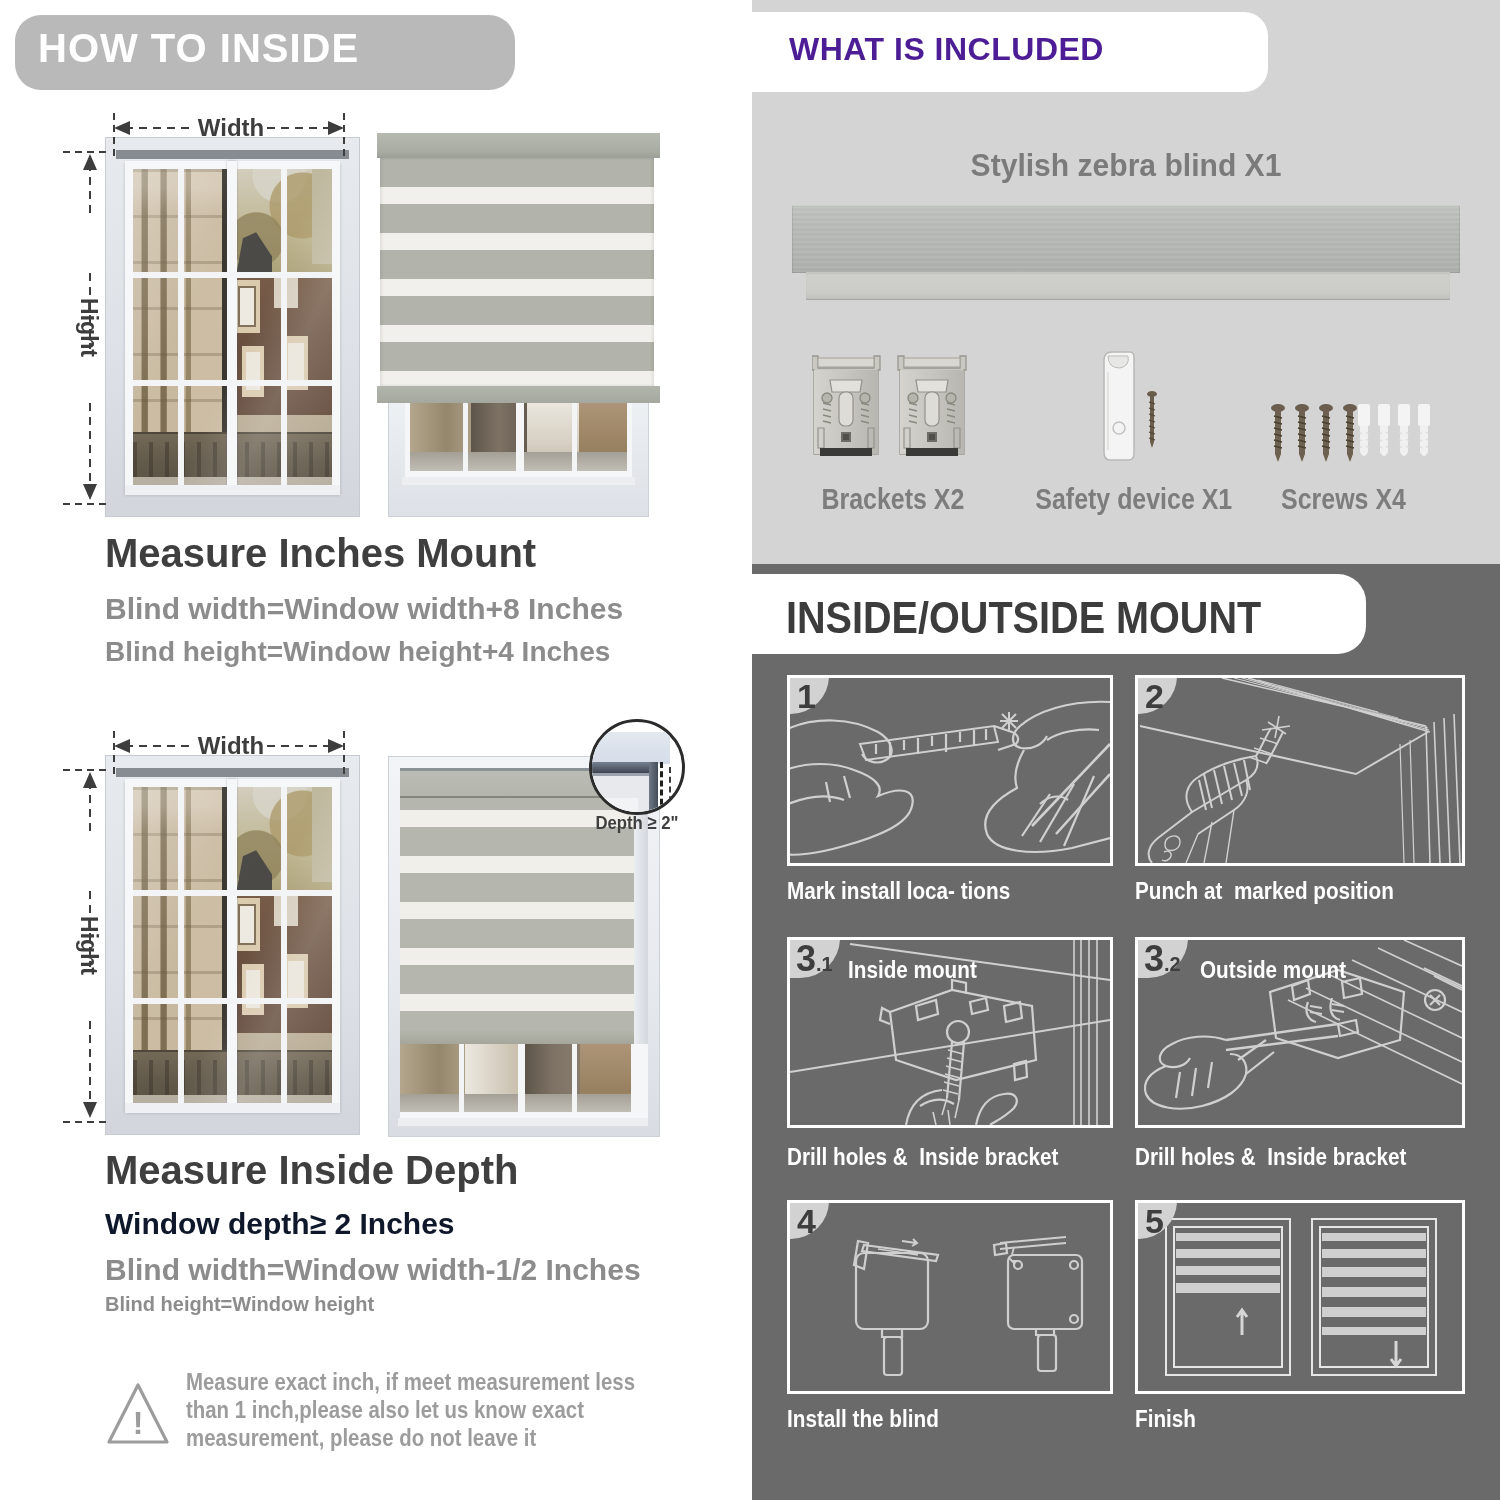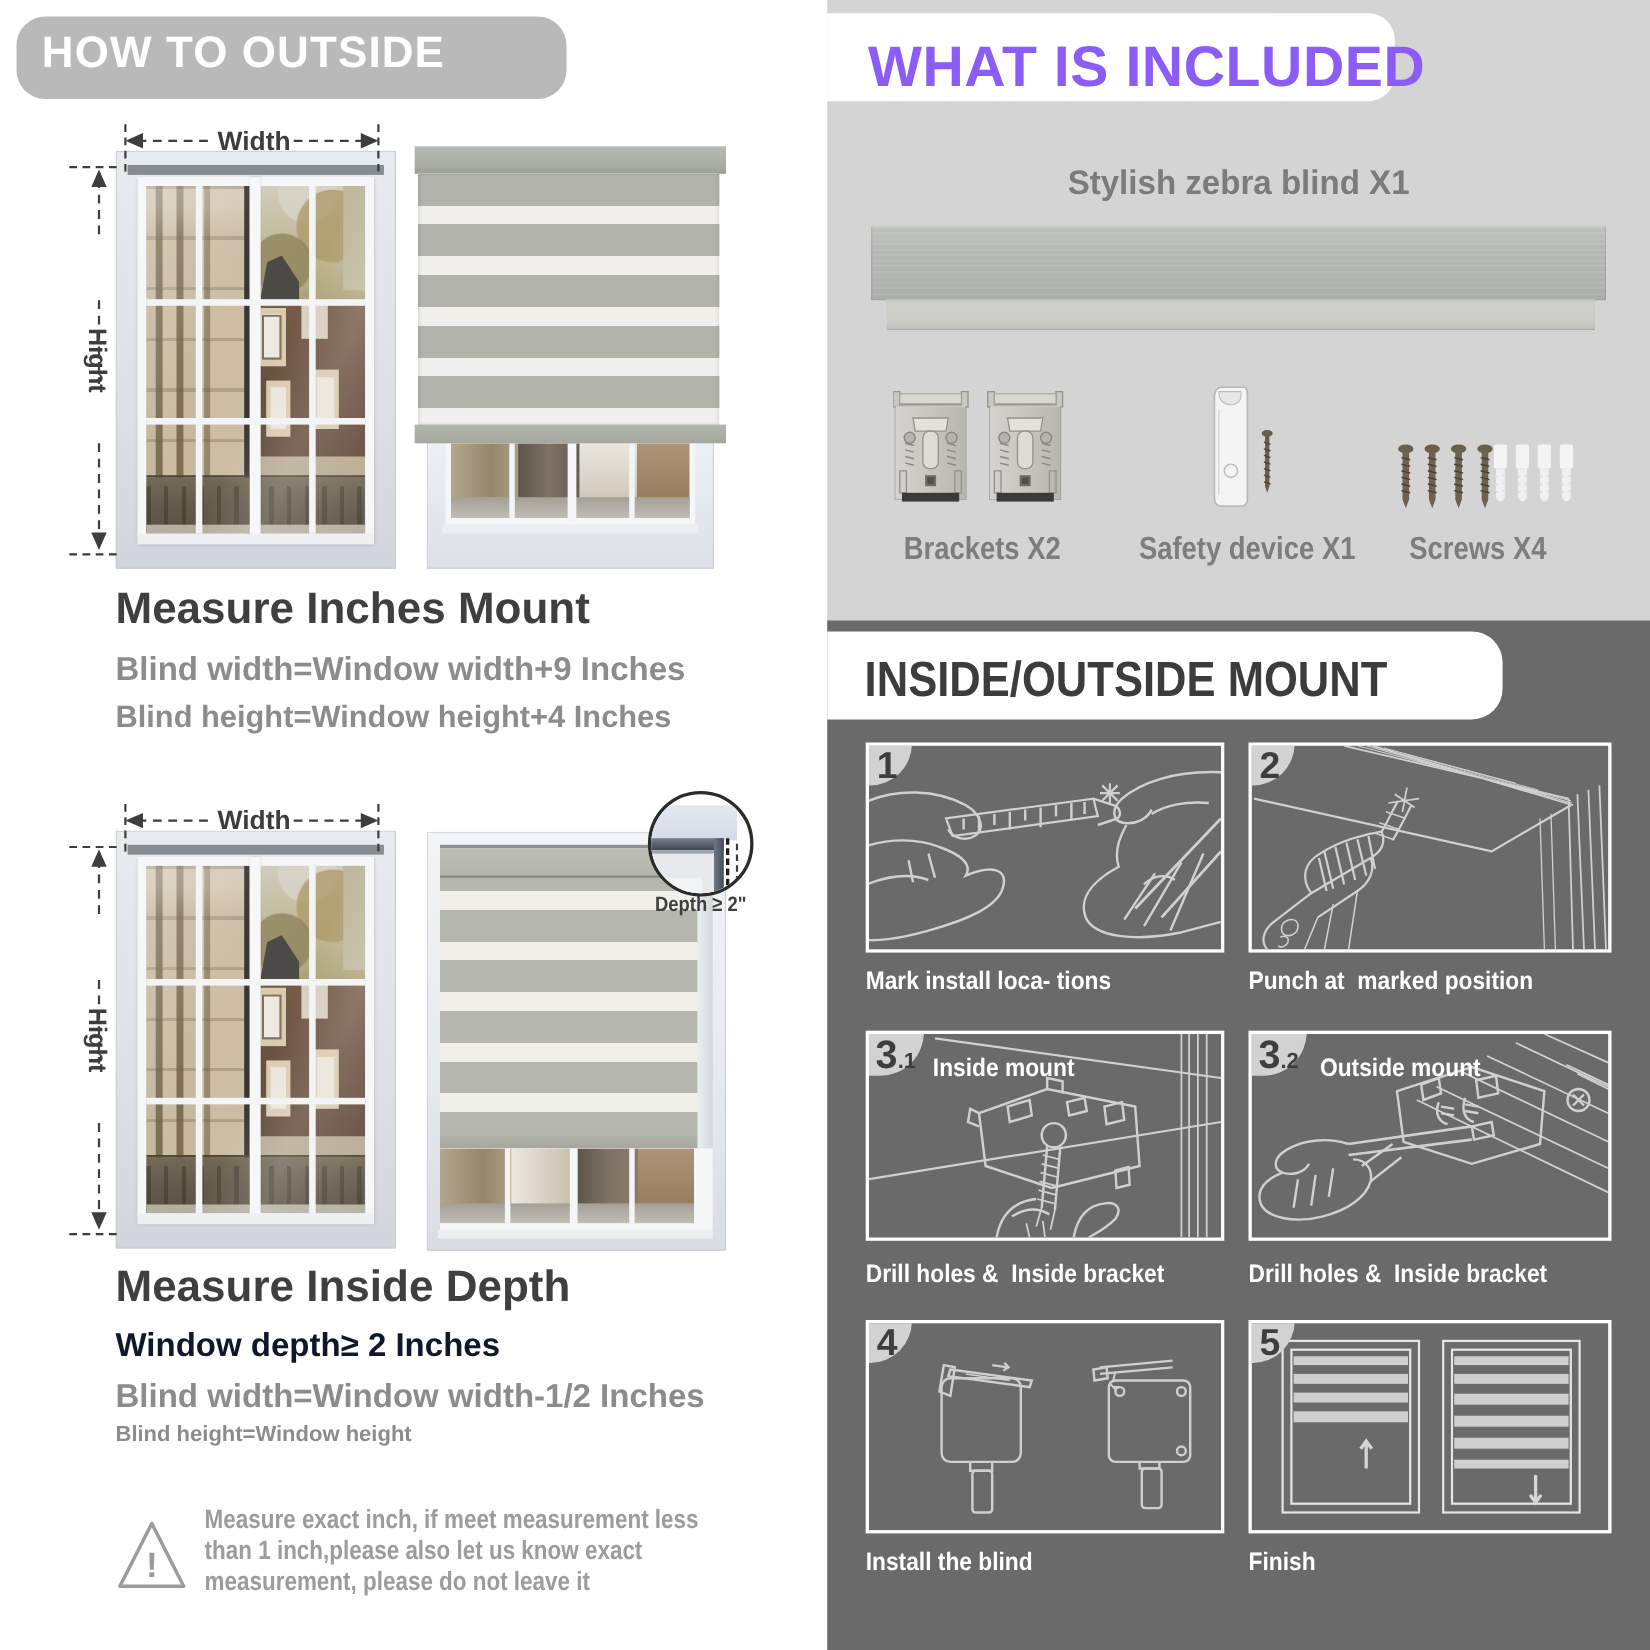--- a/index.html
+++ b/index.html
@@ -5,21 +5,21 @@
   html,body{margin:0;padding:0;}
   body{width:1500px;height:1500px;position:relative;background:#ffffff;
        font-family:"Liberation Sans", sans-serif;overflow:hidden;}
   .abs{position:absolute;}
   .b{font-weight:bold;}
 </style>
 </head>
 <body>
 
 <div class="abs" style="left:15px;top:15px;width:500px;height:75px;background:#b9b9b9;border-radius:26px;"></div>
-<div class="abs b" style="left:38px;top:26px;font-size:40px;color:#ffffff;letter-spacing:1px;">HOW TO OUTSIDE</div>
+<div class="abs b" style="left:38px;top:26px;font-size:40px;color:#ffffff;letter-spacing:1px;">HOW TO INSIDE</div>
 
 <div class="abs win" style="left:105px;top:137px;width:255px;height:380px;">
   <div class="abs" style="left:0;top:0;width:100%;height:100%;background:linear-gradient(180deg,#e7eaee,#dde0e6 60%,#d2d5db);box-shadow:inset 0 0 0 1px #c6cad1;"></div>
   <div class="abs" style="left:11px;top:13px;right:11px;height:9px;background:#878c92;"></div>
   <div class="abs" style="left:20px;top:24px;width:215px;height:332px;background:#f6f7f8;box-shadow:0 2px 3px rgba(60,70,90,0.25);"></div>
   <div class="abs glass" style="left:28px;top:32px;width:199px;height:316px;overflow:hidden;">
     <div class="abs" style="left:0;top:0;width:100%;height:100%;background:linear-gradient(180deg,#c8bba2 0%,#bcae93 55%,#ab9e86 100%);"></div>
     <div class="abs" style="left:0;top:0;width:45%;height:100%;background:linear-gradient(90deg,#c3b399 0 9%,#776648 10% 16%,#c8b89e 17% 30%,#776648 31% 37%,#c4b49a 38% 58%,#91805f 59% 64%,#c9b99f 65% 100%);"></div>
     <div class="abs" style="left:0;top:0;width:45%;height:100%;background:repeating-linear-gradient(180deg,rgba(90,74,50,0.28) 0 3px,rgba(0,0,0,0) 3px 46px),linear-gradient(180deg,rgba(255,255,255,0.18) 0 6%,rgba(0,0,0,0) 14%);"></div>
     <div class="abs" style="left:44.6%;top:0;width:2.6%;height:100%;background:#2f2b25;"></div>
@@ -81,21 +81,21 @@
   <div class="abs" style="left:128px;top:11px;width:8px;height:74px;background:#f5f6f8;"></div>
   <div class="abs" style="left:184px;top:11px;width:5px;height:68px;background:#f3f4f6;"></div>
   <div class="abs" style="left:14px;top:85px;width:233px;height:8px;background:#eceef1;"></div>
 </div>
 
 <div class="abs" style="left:377px;top:133px;width:283px;height:25px;background:linear-gradient(180deg,#b7bab0,#a8aba1 75%,#9b9e94);"></div>
 <div class="abs" style="left:380px;top:158px;width:274px;height:228px;background:repeating-linear-gradient(180deg,#b2b4ac 0 29px,#f1f0ec 29px 46px);box-shadow:inset 2px 0 3px rgba(0,0,0,0.07),inset -2px 0 3px rgba(0,0,0,0.07);"></div>
 <div class="abs" style="left:377px;top:386px;width:283px;height:17px;background:linear-gradient(180deg,#b2b5ab,#a5a89e);"></div>
 
 <div class="abs b" style="left:105px;top:531px;font-size:40px;color:#3f3f3f;">Measure Inches Mount</div>
-<div class="abs b" style="left:105px;top:592px;font-size:30px;color:#8c8c8c;">Blind width=Window width+9 Inches</div>
+<div class="abs b" style="left:105px;top:592px;font-size:30px;color:#8c8c8c;">Blind width=Window width+8 Inches</div>
 <div class="abs b" style="left:105px;top:636px;font-size:28px;color:#8c8c8c;">Blind height=Window height+4 Inches</div>
 
 <div class="abs win" style="left:105px;top:755px;width:255px;height:380px;">
   <div class="abs" style="left:0;top:0;width:100%;height:100%;background:linear-gradient(180deg,#e7eaee,#dde0e6 60%,#d2d5db);box-shadow:inset 0 0 0 1px #c6cad1;"></div>
   <div class="abs" style="left:11px;top:13px;right:11px;height:9px;background:#878c92;"></div>
   <div class="abs" style="left:20px;top:24px;width:215px;height:332px;background:#f6f7f8;box-shadow:0 2px 3px rgba(60,70,90,0.25);"></div>
   <div class="abs glass" style="left:28px;top:32px;width:199px;height:316px;overflow:hidden;">
     <div class="abs" style="left:0;top:0;width:100%;height:100%;background:linear-gradient(180deg,#c8bba2 0%,#bcae93 55%,#ab9e86 100%);"></div>
     <div class="abs" style="left:0;top:0;width:45%;height:100%;background:linear-gradient(90deg,#c3b399 0 9%,#776648 10% 16%,#c8b89e 17% 30%,#776648 31% 37%,#c4b49a 38% 58%,#91805f 59% 64%,#c9b99f 65% 100%);"></div>
     <div class="abs" style="left:0;top:0;width:45%;height:100%;background:repeating-linear-gradient(180deg,rgba(90,74,50,0.28) 0 3px,rgba(0,0,0,0) 3px 46px),linear-gradient(180deg,rgba(255,255,255,0.18) 0 6%,rgba(0,0,0,0) 14%);"></div>
@@ -188,21 +188,21 @@
 </svg>
 <div class="abs b" style="left:186px;top:1368px;font-size:24px;color:#9c9c9c;line-height:28px;transform:scaleX(0.85);transform-origin:left top;">
 Measure exact inch, if meet measurement less<br>
 than 1 inch,please also let us know exact<br>
 measurement, please do not leave it
 </div>
 
 <div class="abs" style="left:752px;top:0;width:748px;height:564px;background:#d4d4d4;"></div>
 
 <div class="abs" style="left:752px;top:12px;width:516px;height:80px;background:#ffffff;border-radius:0 24px 24px 0;"></div>
-<div class="abs b" style="left:789px;top:31px;font-size:52px;color:#8b5cf6;letter-spacing:0.5px;">WHAT IS INCLUDED</div>
+<div class="abs b" style="left:789px;top:31px;font-size:32px;color:#4c1d95;letter-spacing:0.5px;">WHAT IS INCLUDED</div>
 
 <div class="abs b" style="left:752px;top:148px;width:748px;text-align:center;font-size:31px;color:#7b7b7b;transform:scaleX(0.97);">Stylish zebra blind X1</div>
 
 <div class="abs" style="left:792px;top:205px;width:668px;height:67px;background:repeating-linear-gradient(180deg,rgba(255,255,255,0.035) 0 2px,rgba(0,0,0,0.02) 2px 5px),linear-gradient(180deg,#c2c4c0 0%,#b8bbb7 35%,#b3b6b2 75%,#adb0ac 100%);border-top:1px solid #cdcfcb;box-shadow:inset 0 -1px 1px rgba(0,0,0,0.10),inset 1px 0 1px rgba(0,0,0,0.08),inset -1px 0 1px rgba(0,0,0,0.08);"></div>
 <div class="abs" style="left:806px;top:272px;width:644px;height:28px;background:linear-gradient(180deg,#c6c7c3 0 2px,#cfd0cc 10%,#cbccc8 75%,#bdbeba 100%);box-shadow:inset 0 -1px 1px rgba(0,0,0,0.12);"></div>
 
 <svg class="abs" style="left:812px;top:354px;" width="160" height="108" viewBox="0 0 160 108">
   <g id="brk">
     <path d="M0 2 L6 2 L6 14 L62 14 L62 2 L68 2 L68 16 L66 16 L66 100 L2 100 L2 16 L0 16 Z" fill="#c9c8c3" stroke="#98978f" stroke-width="1.3"></path>
     <rect x="2" y="16" width="64" height="84" fill="url(#mgrad)"></rect>

